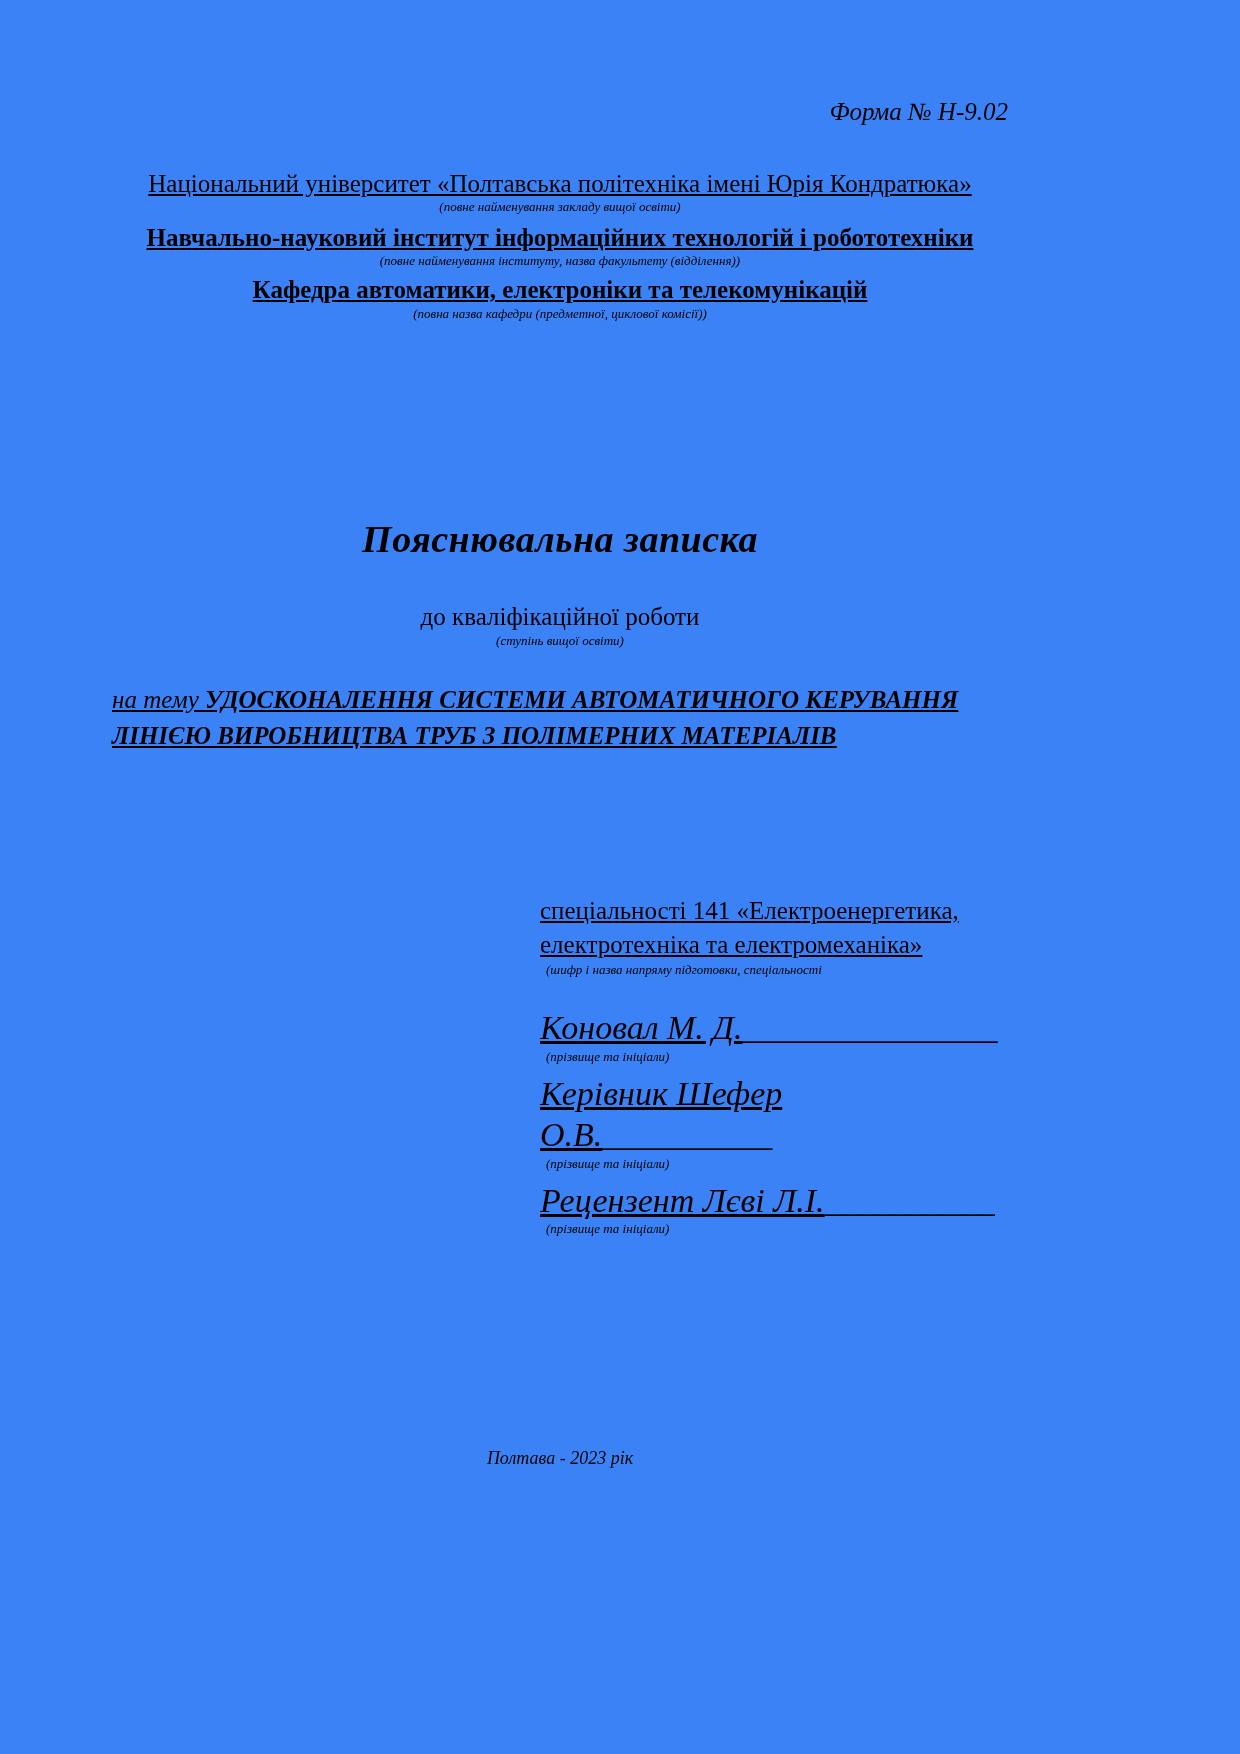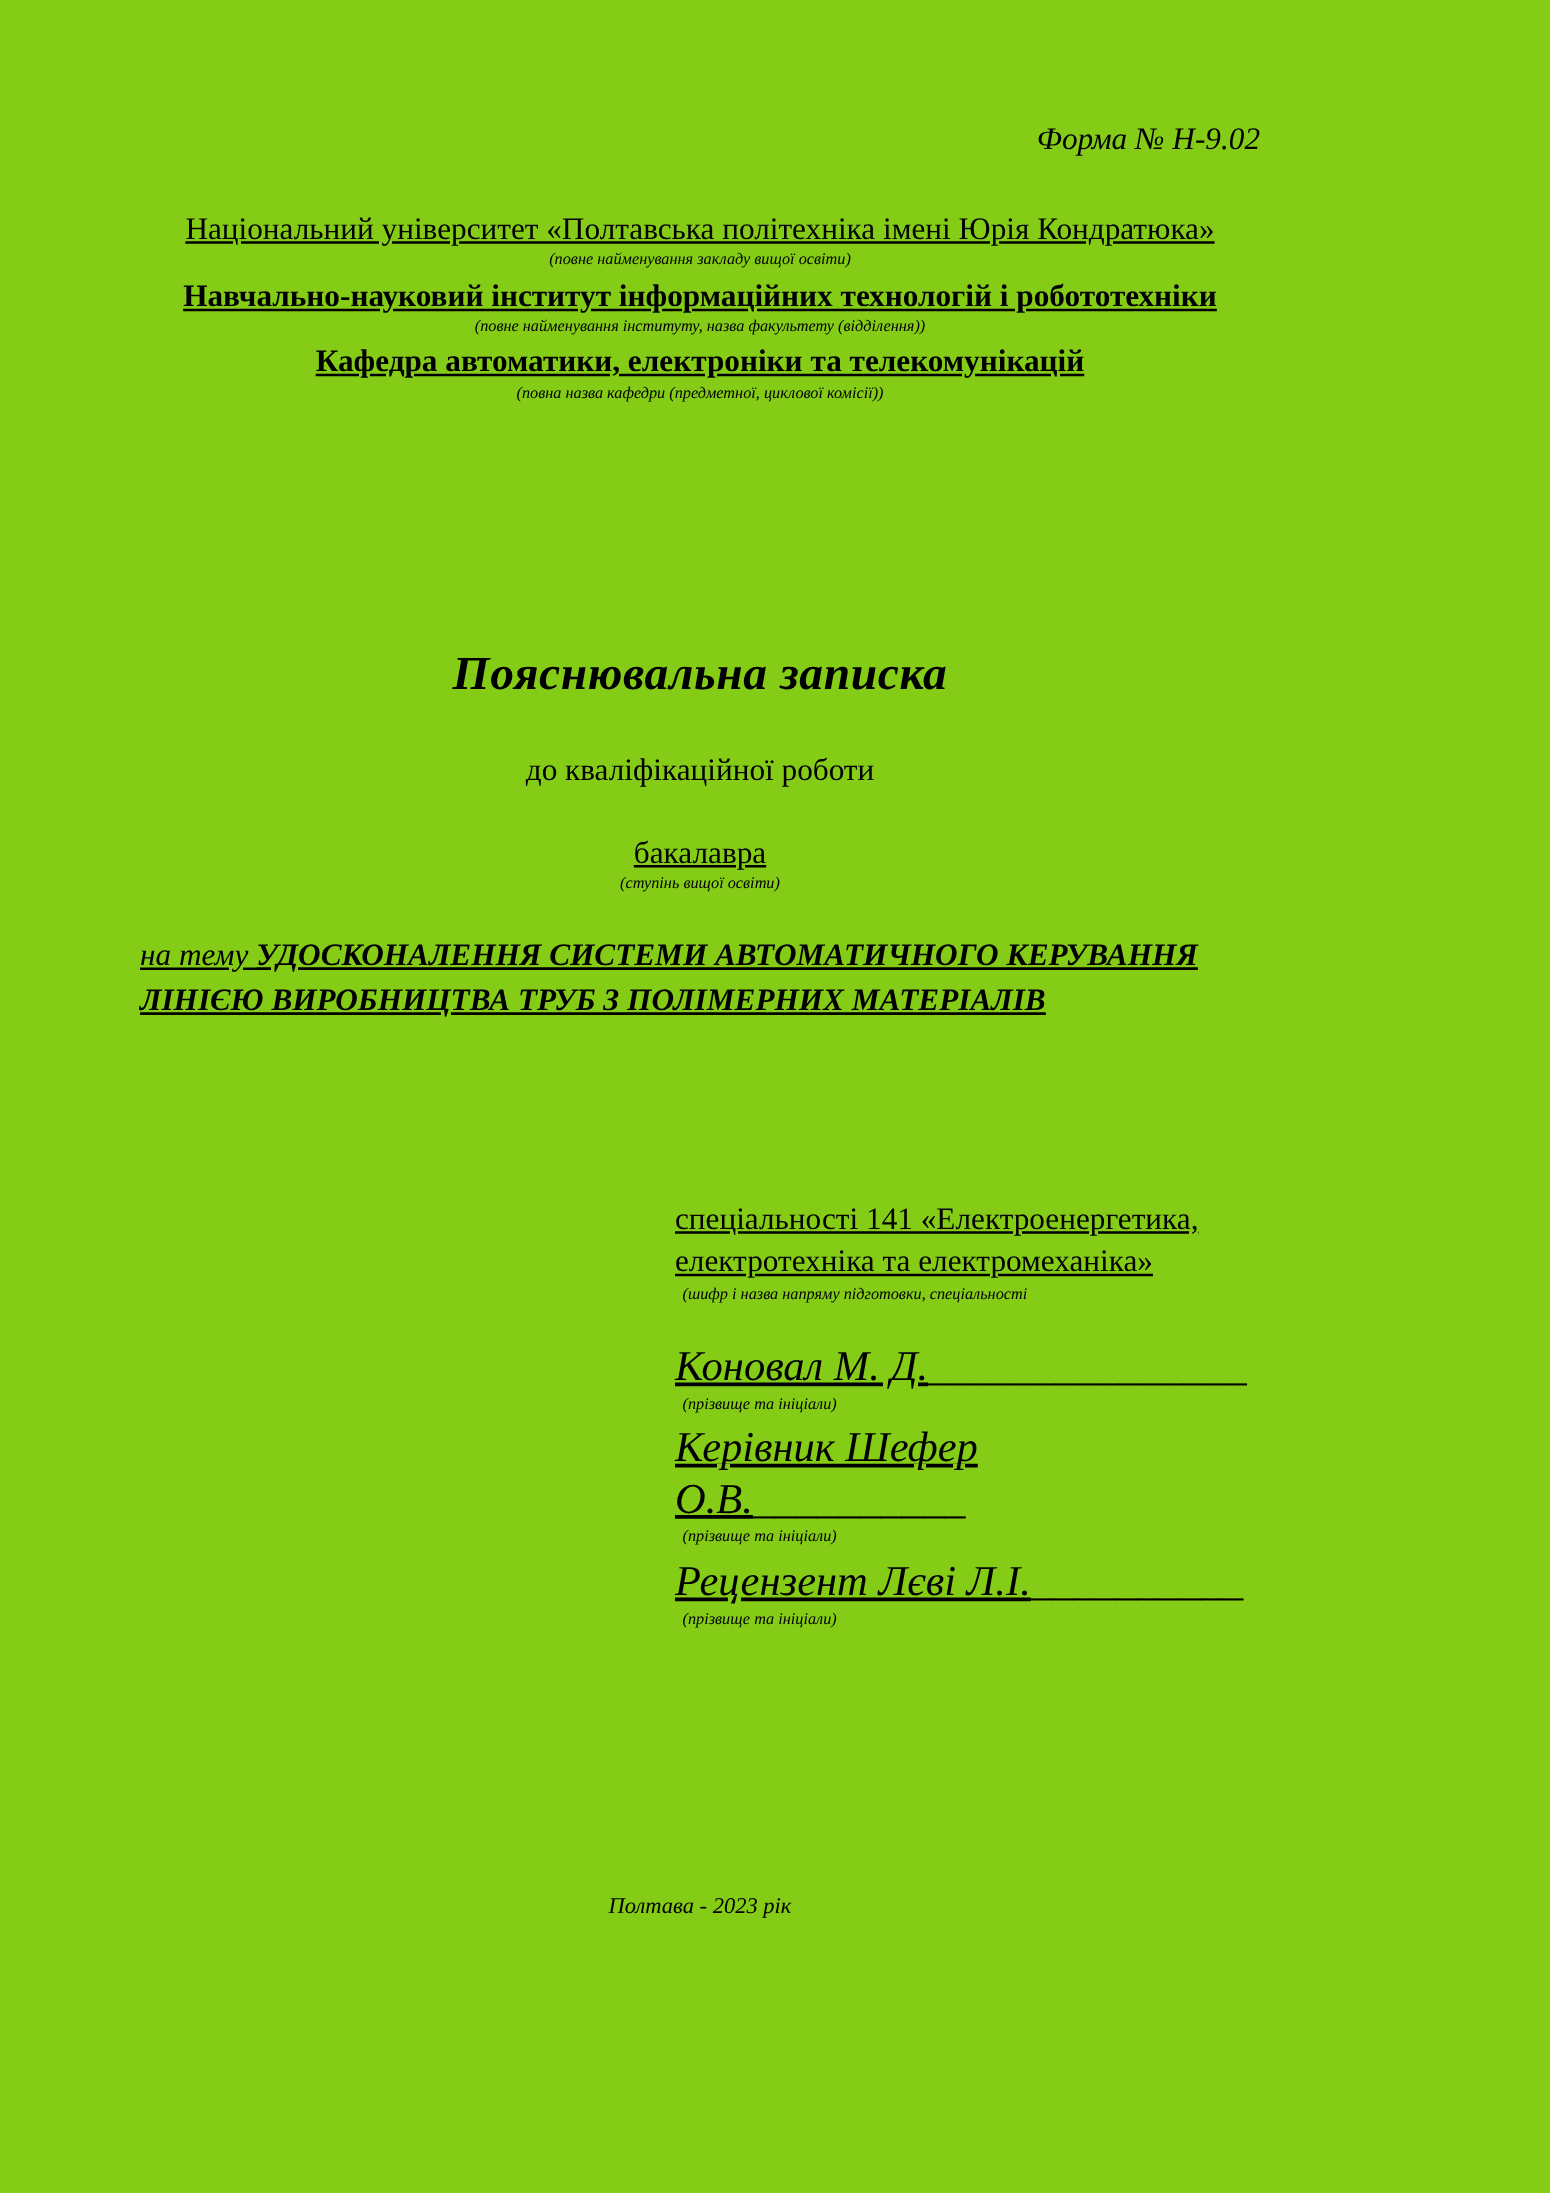--- a/index.html
+++ b/index.html
@@ -2,21 +2,21 @@
 <html><head>
 <meta charset="utf-8">
 <style>
   * { margin: 0; padding: 0; box-sizing: border-box; }
   html, body { background: #9a9a9a; }
   body { font-family: "Liberation Serif", "DejaVu Serif", serif; color: #000; }
   .page {
     width: 1240px;
     height: 1754px;
     margin: 0 auto;
-    background: #84cc16;
+    background: #3b82f6;
     position: relative;
     padding: 98px 232px 0 112px;
     overflow: hidden;
   }
   .b { font-weight: bold; }
   .u { text-decoration: underline; }
   .c { text-align: center; }
   .r { text-align: right; }
   .body-line { font-size: 25px; line-height: 1.25; }
   .cap { font-size: 13px; font-style: italic; line-height: 1.3; }
@@ -50,23 +50,20 @@
     <div class="body-line b c" style="margin-top:4px;">
       <span class="u">Кафедра автоматики, електроніки та телекомунікацій</span>
     </div>
     <div class="cap c">(повна назва кафедри (предметної, циклової комісії))</div>
   </div>
 
   <div class="main-title c" style="margin-top:195px;">Пояснювальна записка</div>
 
   <div class="body-line c" style="margin-top:40px;">до кваліфікаційної роботи</div>
 
-  <div class="body-line c" style="margin-top:34px;">
-    <span class="u">бакалавра</span>
-  </div>
   <div class="cap c">(ступінь вищої освіти)</div>
 
   <p class="theme" style="margin-top:32px;">
     <span>на тему </span><span class="b u">УДОСКОНАЛЕННЯ СИСТЕМИ АВТОМАТИЧНОГО КЕРУВАННЯ ЛІНІЄЮ ВИРОБНИЦТВА ТРУБ З ПОЛІМЕРНИХ МАТЕРІАЛІВ</span>
   </p>
 
   <div class="author-block" style="margin-top:140px;">
     <div class="body-line">
       <span class="u">спеціальності 141 «Електроенергетика,</span>
     </div>

